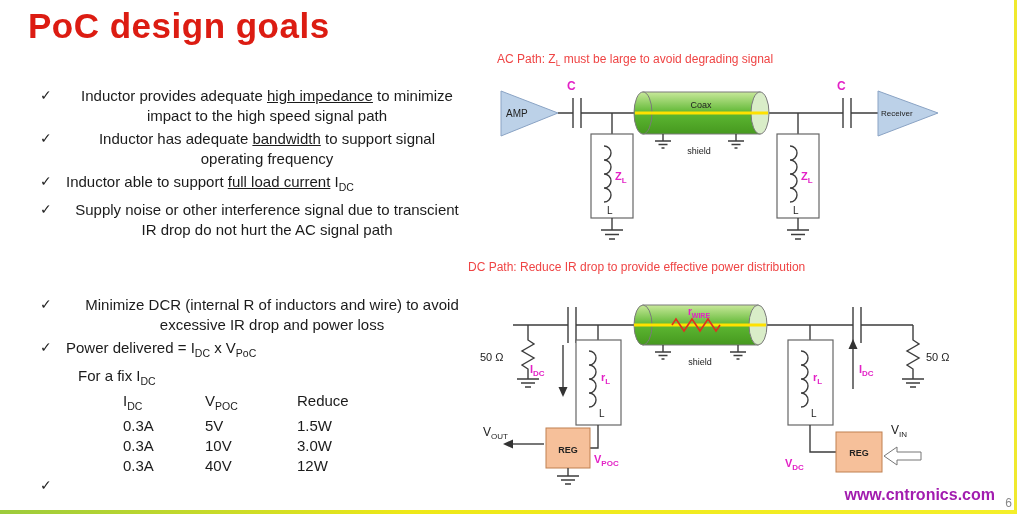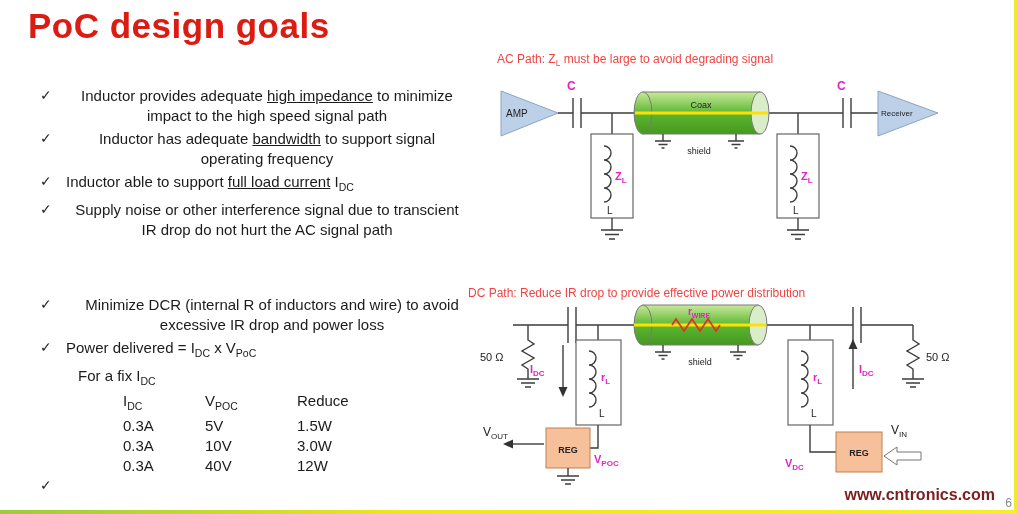--- a/index.html
+++ b/index.html
@@ -15,33 +15,33 @@
   .bullet { display:flex; margin-bottom:3px; }
   .check { width:26px; flex:none; font-size:14px; padding-top:1px; color:#222; }
   .btext { line-height:20px;text-align:center; }
   .ul { text-decoration:underline; }
   sub { font-size:70%; }
   .fixline { margin-left:38px; line-height:20px; }
   .ptable { margin-left:83px; display:grid; grid-template-columns:82px 92px 80px; line-height:20px; }
 
   .dtitle { position:absolute; color:#ef4444; font-size:12px; }
   .ac-title { left:497px; top:52px; }
-  .dc-title { left:468px; top:260px;margin-top:26px; }
+  .dc-title { left:468px; top:260px; }
 
   .acsvg { position:absolute; left:478px; top:74px;  width:530px; height:190px; }
   .dcsvg { position:absolute; left:468px; top:283px; width:545px; height:220px; }
 
   svg text { fill:#222; font-family:"Liberation Sans", sans-serif; }
   svg .wire { stroke:#3d3d3d; stroke-width:1.4; fill:none; }
   svg .mag  { fill:#e321c6; font-weight:bold; }
   svg .tri  { fill:#bcd1e8; stroke:#8aa3c4; stroke-width:1; }
   svg .ibox { fill:#ffffff; stroke:#666; stroke-width:1.2; }
   svg .reg  { fill:#f6c09a; stroke:#c08050; stroke-width:1; }
 
-  .watermark { position:absolute; right:22px; bottom:10px; color:#7f1d1d; font-size:16px; font-weight:bold; z-index:6; }
+  .watermark { position:absolute; right:22px; bottom:10px; color:#a21caf; font-size:16px; font-weight:bold; z-index:6; }
   .pagenum   { position:absolute; right:5px; bottom:4px; color:#888; font-size:12px; z-index:6; }
   .bottom-bar{ position:absolute; left:0; bottom:0; width:100%; height:4px; z-index:5;
                background:linear-gradient(90deg,#9ccb3c,#eee818 40%,#f4ef2a); }
   .right-bar { position:absolute; right:0; top:0; width:3px; height:100%; background:#f0e92f; z-index:4; }
 </style>
 </head>
 <body>
 
 <div class="slide">
 

